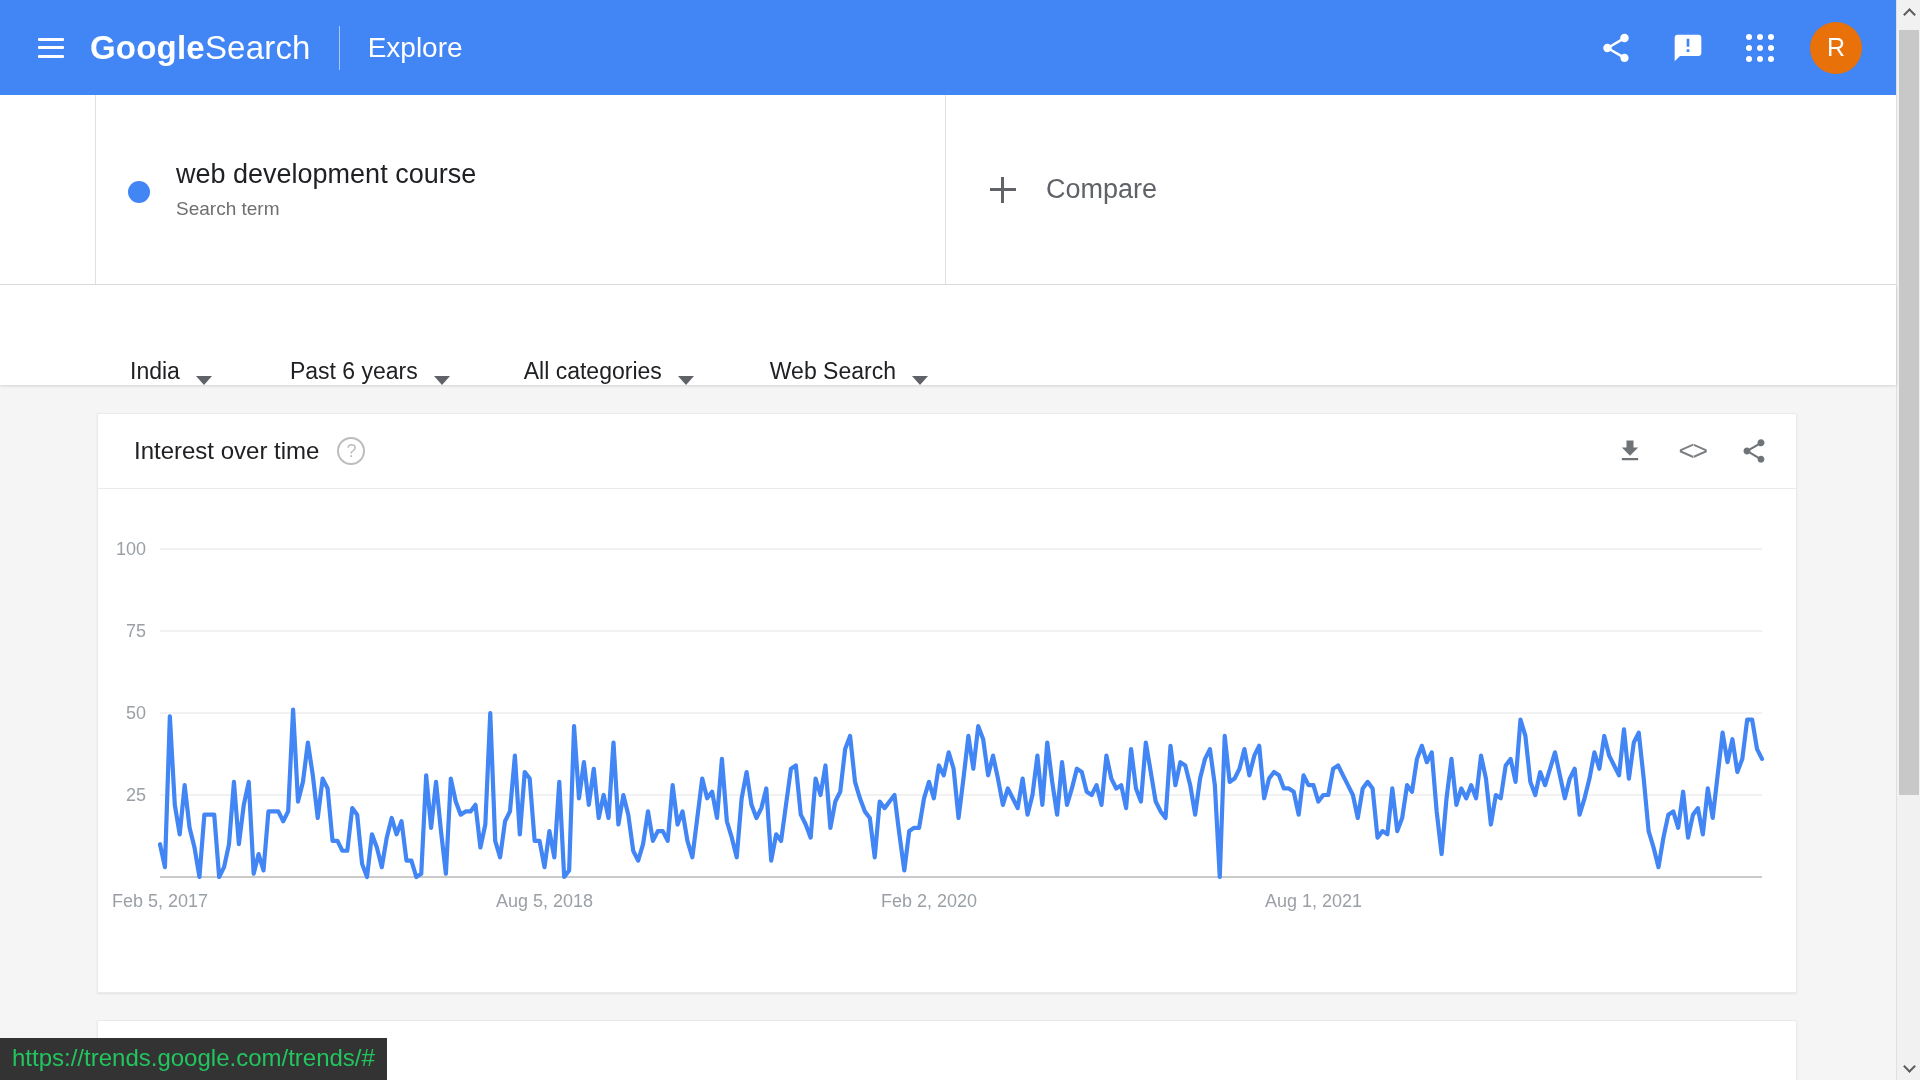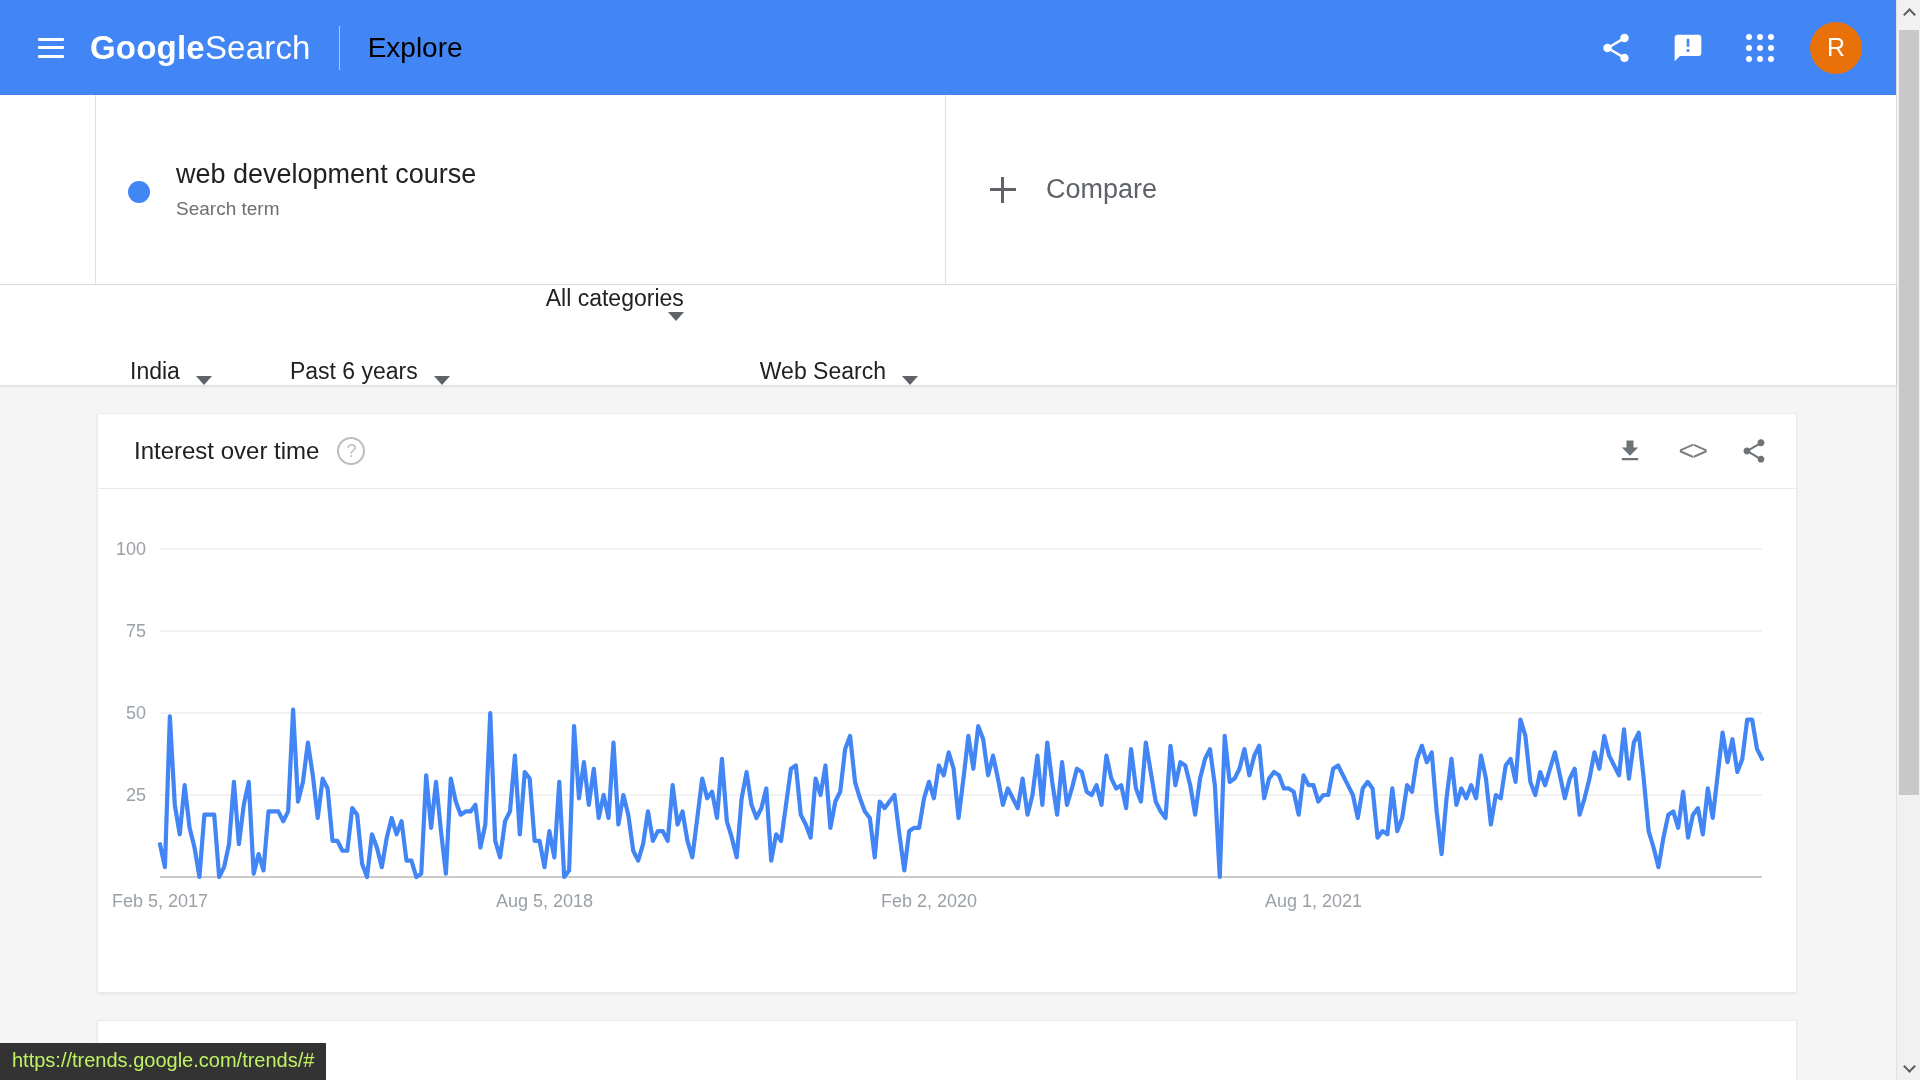--- a/index.html
+++ b/index.html
@@ -30,21 +30,21 @@
     color: #fff; font-size: 33px; letter-spacing: .2px;
     display: flex; align-items: baseline; 
     font-family: "Liberation Sans", sans-serif;
   }
   .brand .g-google { font-weight: 700; }
   .brand .g-trends { font-weight: 400; }
   .divider-v {
     width: 1px; height: 44px; background: rgba(255,255,255,.55);
     margin: 0 28px;
   }
-  .explore { color: #000000; font-size: 28px; font-weight: 400; }
+  .explore { color: #ffffff; font-size: 28px; font-weight: 400; }
   .appbar-spacer { flex: 1; }
   .appbar-icons { display: flex; align-items: center; gap: 0px; margin-right: 28px; }
   .icon-btn {
     width: 72px; height: 72px;
     display: flex; align-items: center; justify-content: center;
     cursor: pointer; border-radius: 50%;
   }
   .avatar {
     width: 52px; height: 52px; border-radius: 50%;
     background: #e8710a; color: #fff;
@@ -110,21 +110,21 @@
   }
   .filter-label { font-size: 23px; color: #202124; }
   .caret {
     width: 0; height: 0; margin-left: 16px;
     border-left: 8px solid transparent;
     border-right: 8px solid transparent;
     border-top: 9px solid #5f6368;
   }
   #f-geo  { margin-left: 130px; }
   #f-time { margin-left: 78px; }
-  #f-cat  { margin-left: 96px; flex-direction: column; }
+  #f-cat  { margin-left: 74px; }
   #f-prop { margin-left: 76px; }
 
   
   .surface {
     position: absolute; top: 385px; left: 0;
     width: 1896px; height: 695px;
     background: #f5f5f5;
     overflow: hidden;
     padding-left: 28px;
   }
@@ -168,22 +168,22 @@
     border: 1px solid #e8eaed; border-bottom: none;
     border-radius: 2px 2px 0 0;
     box-shadow: 0 1px 2px rgba(60,64,67,.10);
     overflow: hidden;
   }
   .next-row { position: relative; height: 100%; }
 
   
   .statusbar {
     position: absolute; left: 0; bottom: 0;
-    background: #333333; color: #bef264;
-    font-size: 20px; padding: 6px 12px 8px 12px;
+    background: #333333; color: #22c55e;
+    font-size: 24px; padding: 6px 12px 8px 12px;
     z-index: 20;
     font-family: "Liberation Sans", sans-serif;
     white-space: nowrap;
   }
 
   
   .scrollbar {
     position: absolute; top: 0; right: 0;
     width: 24px; height: 1080px;
     background: #f1f1f1;

